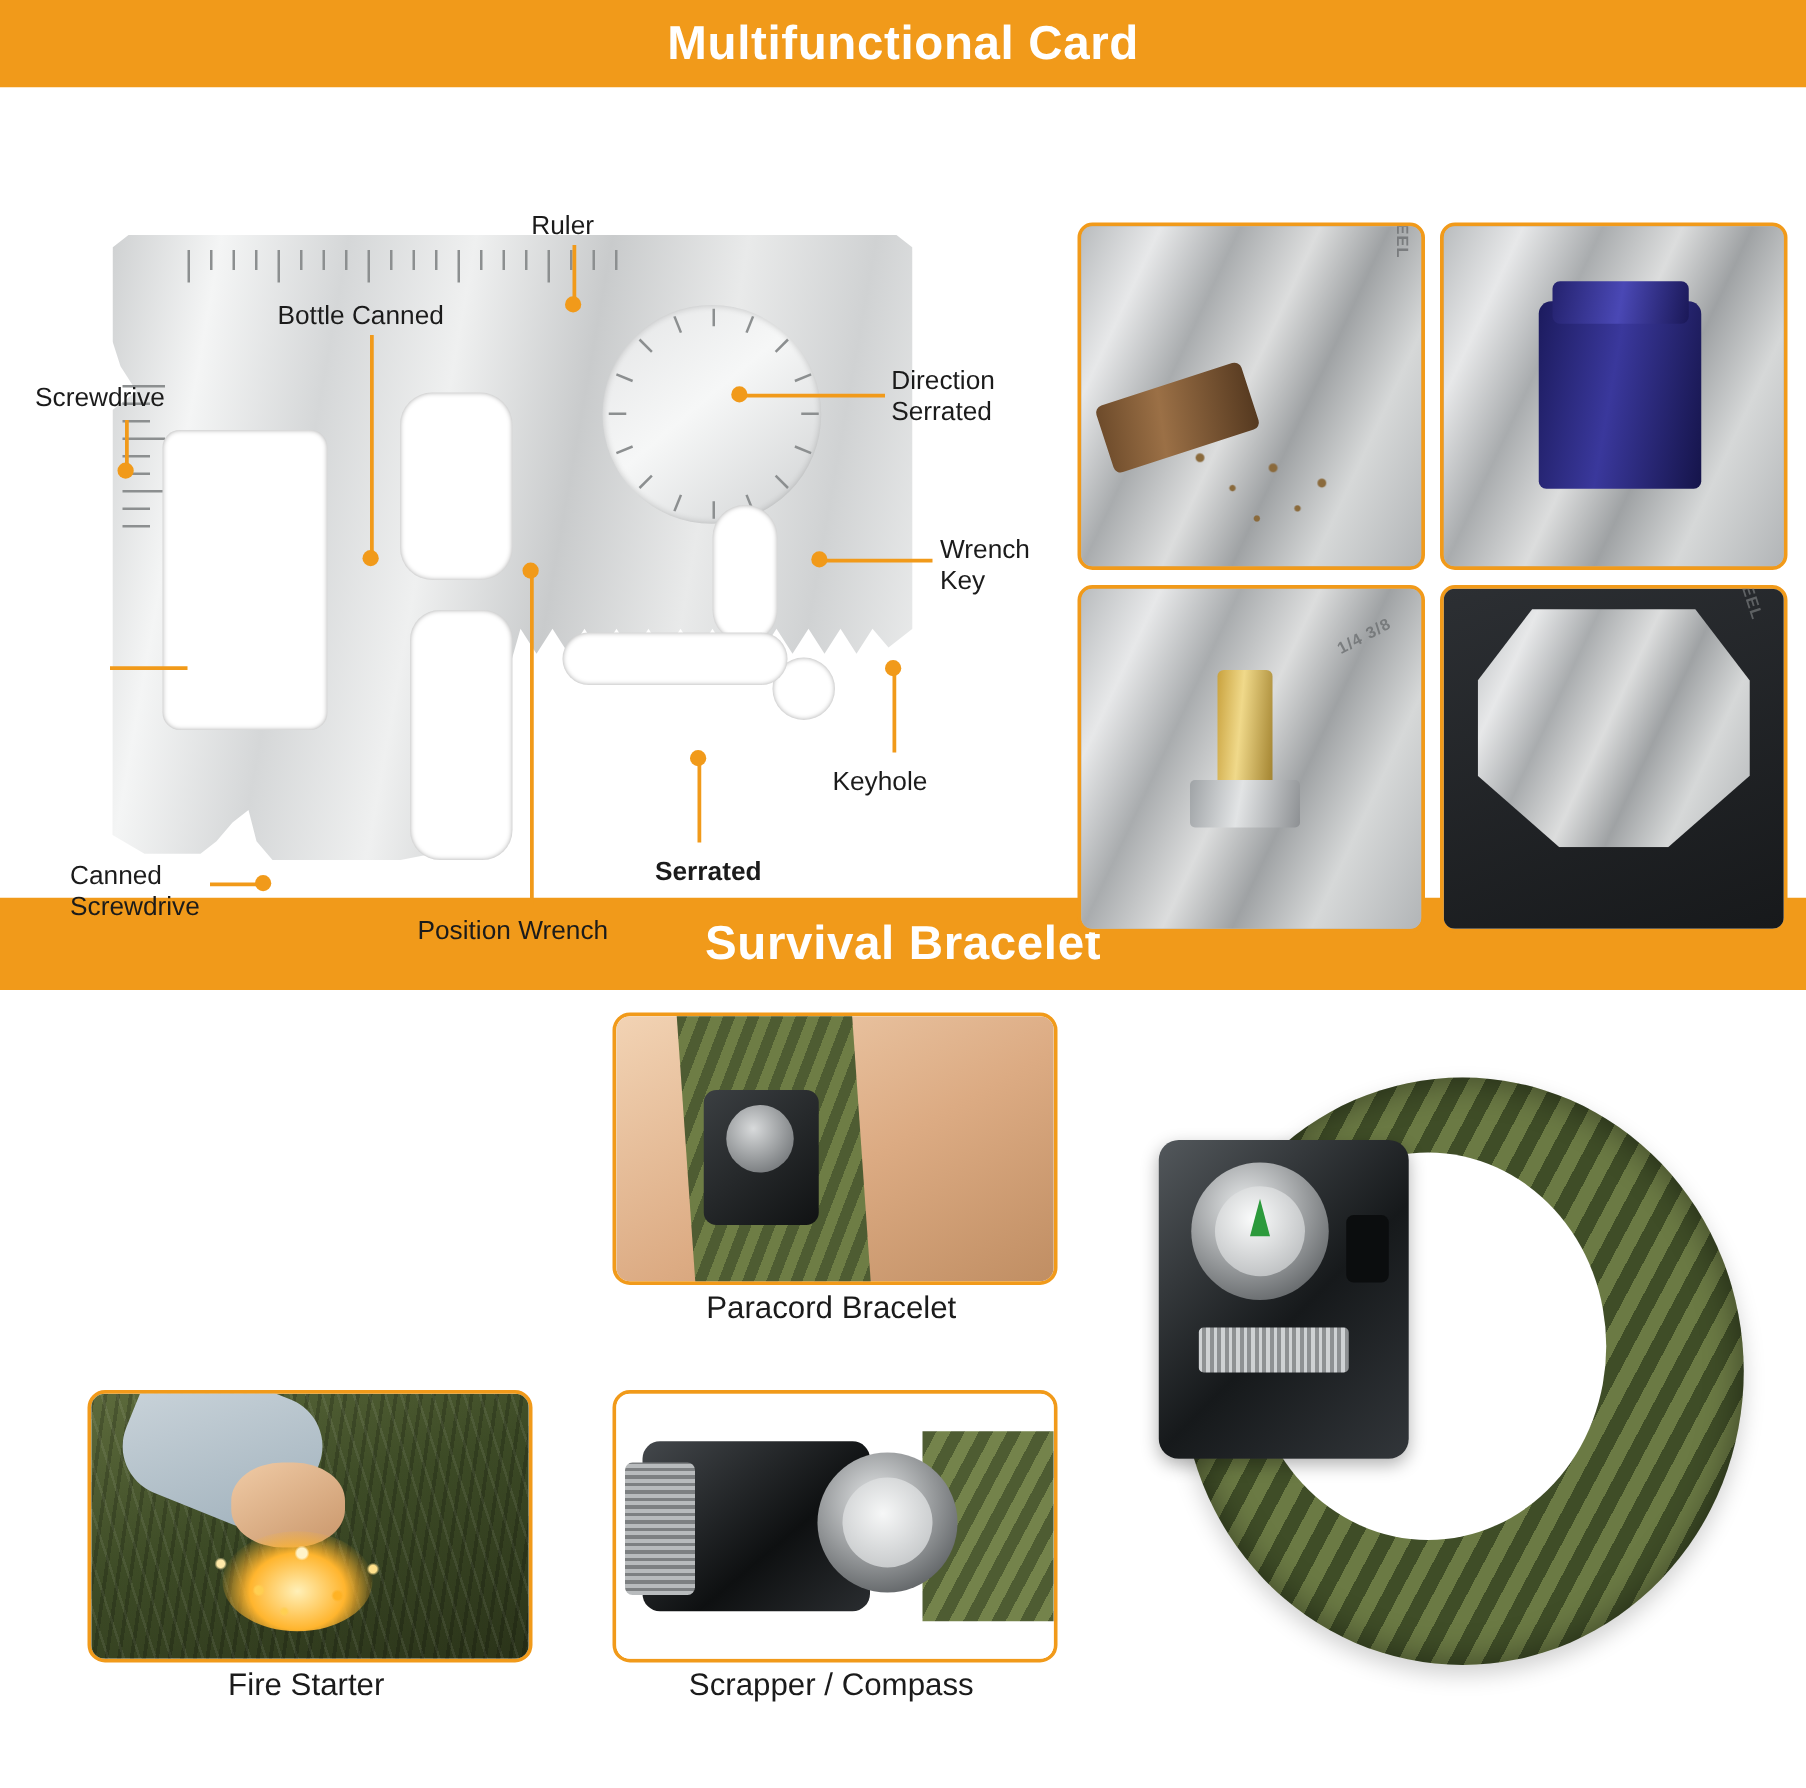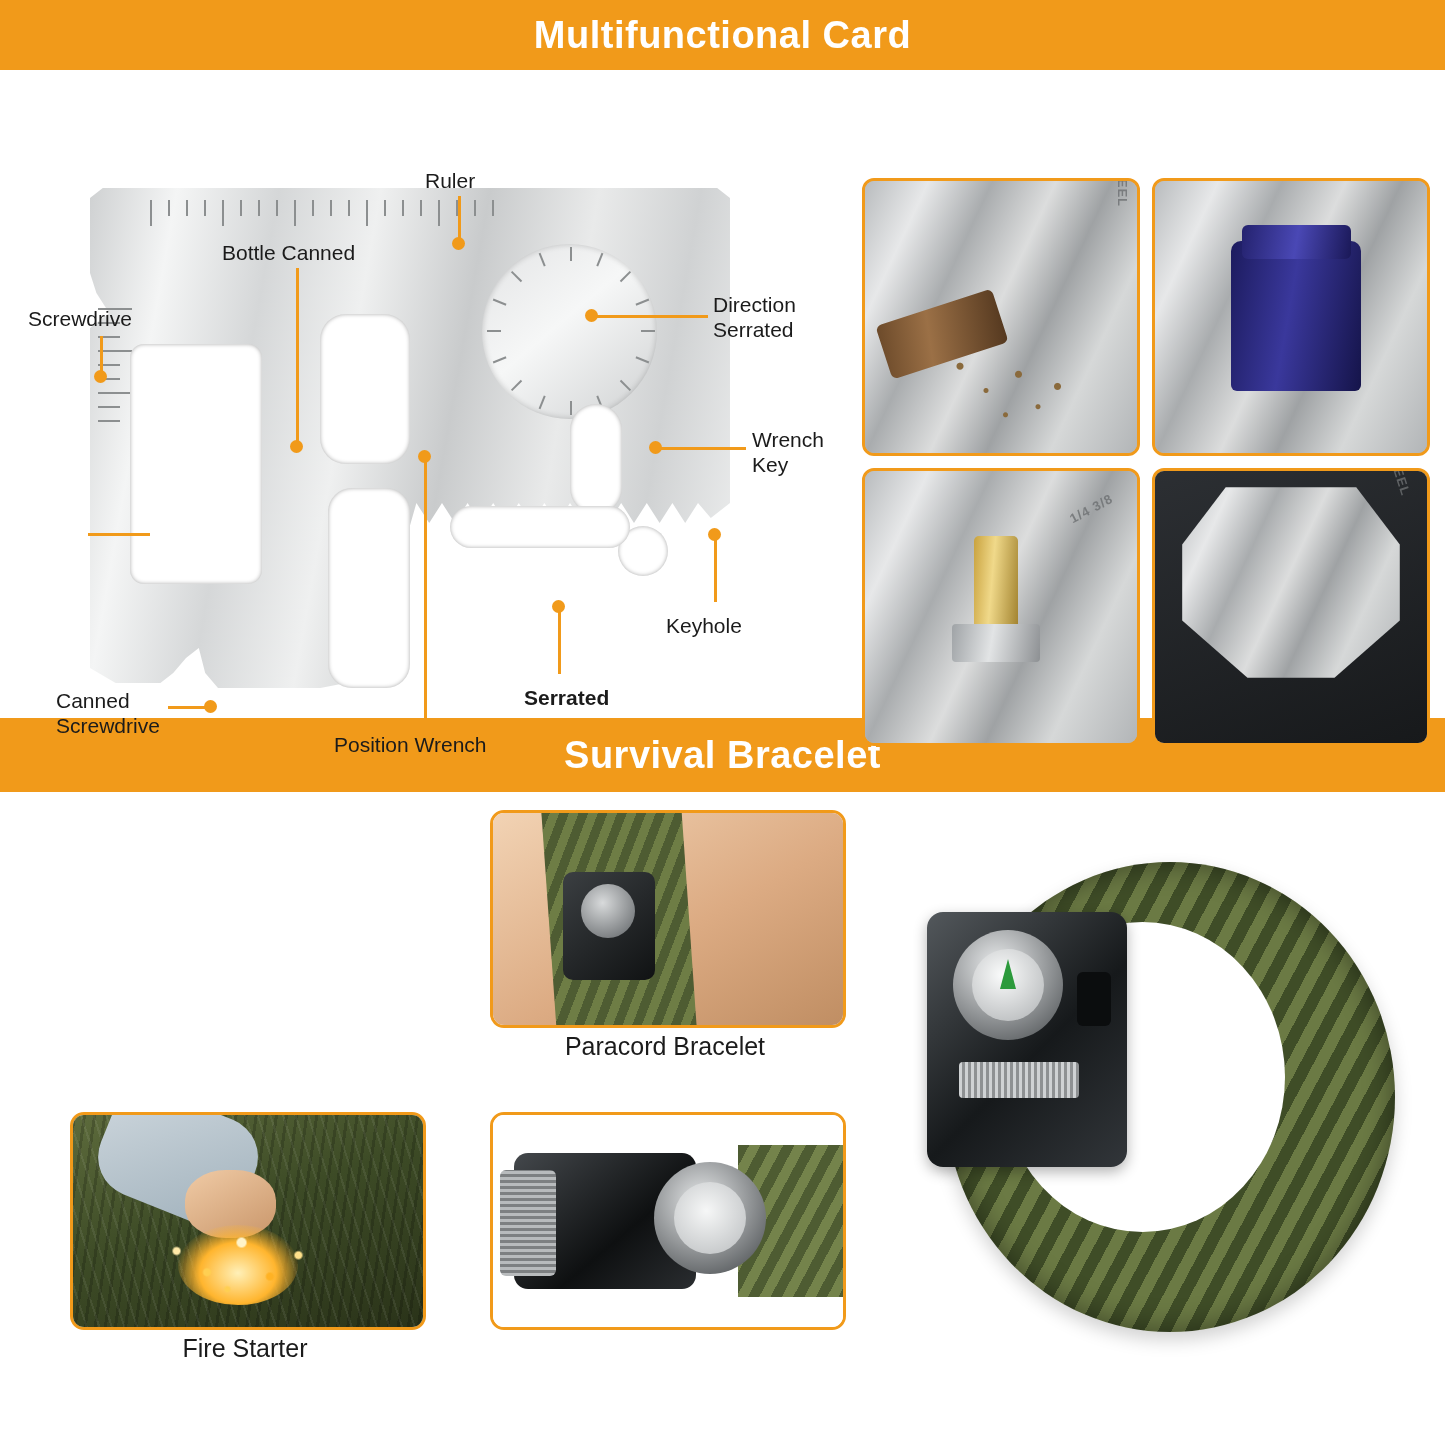--- a/index.html
+++ b/index.html
@@ -370,20 +370,21 @@
     <div class="bframe" style="width:100%;height:212px;">
       <div class="scene-scrapper">
         <div class="sc-cord"></div>
         <div class="sc-buckle"></div>
         <div class="sc-scraper"></div>
         <div class="sc-compass">
             <b></b>
           </div>
       </div>
     </div>
+    <div class="bcap" style="top:222px;">Scrapper / Compass</div>
   </div>
 
   <div id="bracelet-photo">
     <div class="band-ring"></div>
     <div class="band-hole"></div>
     <div class="big-buckle">
       <div class="big-compass">
         <b></b>
         <u></u>
       </div>

